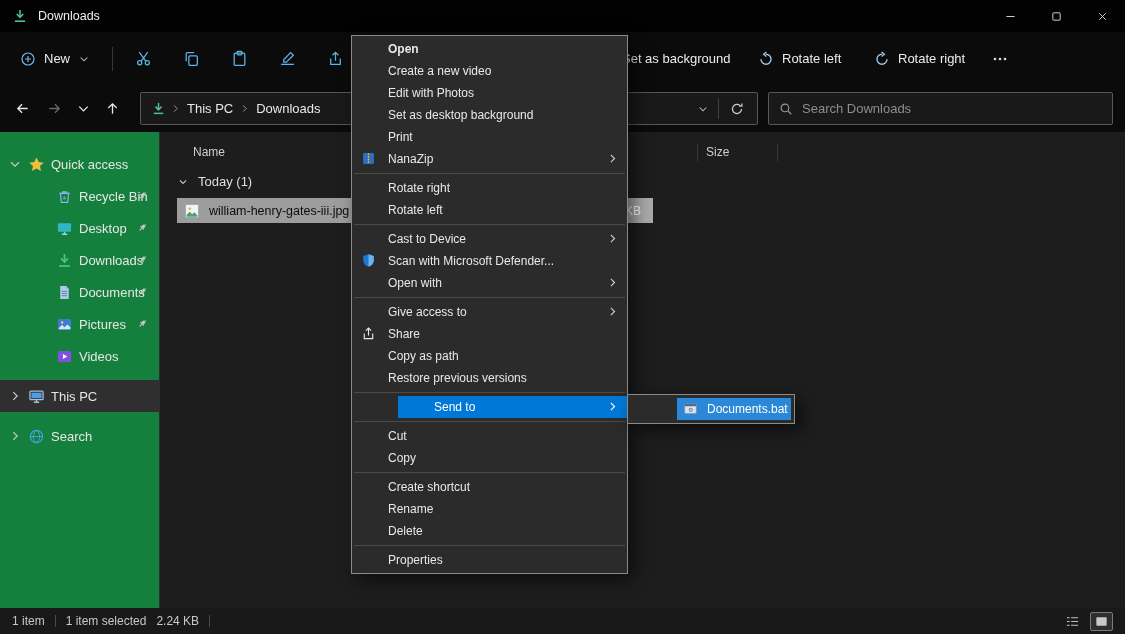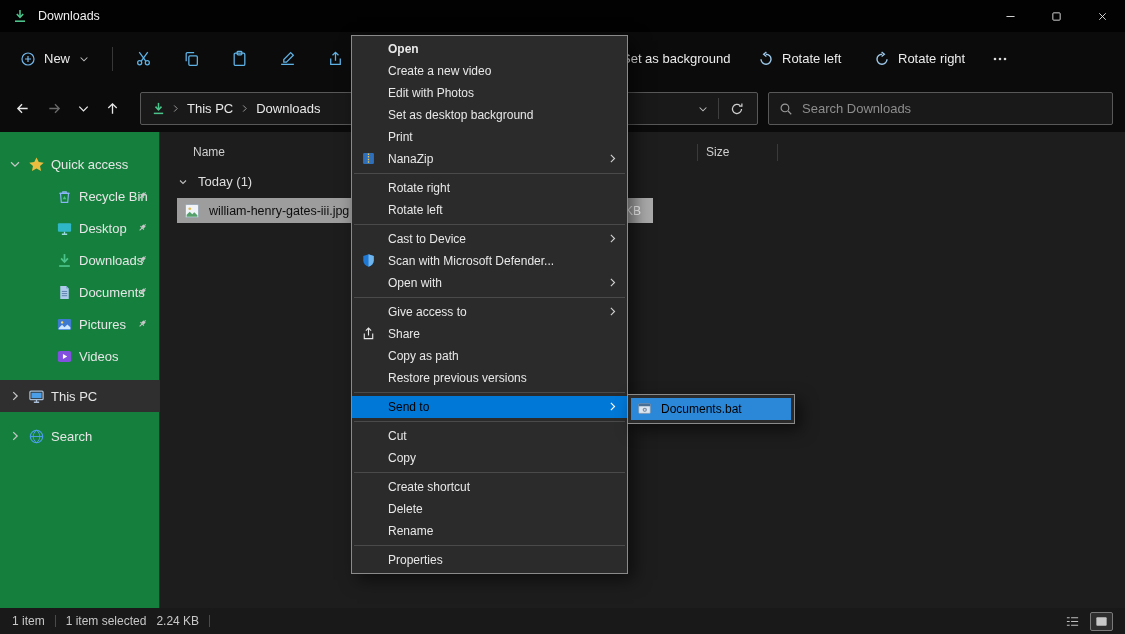--- a/index.html
+++ b/index.html
@@ -101,21 +101,21 @@
   .sb-icon { width:23px; height:19px; display:flex; align-items:center; justify-content:center; color:#c0c0c0; border-radius:2px; }
   .sb-icon .icon { width:15px; height:15px; }
   .sb-icon.active { border:1px solid #7a7a7a; background:#2e2e2e; }
 
   
   .context-menu { position:absolute; left:351px; top:35px; width:277px; background:#2b2b2b;
                   border:1px solid #8a8a8a; box-shadow:6px 6px 16px rgba(0,0,0,.55);
                   padding:2px 0; z-index:50; font-size:12px; color:#e8e8e8; }
   .menu-item { position:relative; height:22px; display:flex; align-items:center; padding:0 24px 0 36px; white-space:nowrap; }
   .menu-item.bold { font-weight:bold; }
-  .menu-item.highlighted { background:var(--accent,#0078d7); color:#000000; }
+  .menu-item.highlighted { background:var(--accent,#0078d7); color:#ffffff;margin-left:46px; }
   .mi-icon { position:absolute; left:9px; top:3px; width:15px; height:15px; }
   .mi-arrow { position:absolute; right:8px; top:4px; width:13px; height:13px; color:#cfcfcf; }
   .highlighted .mi-arrow { color:#fff; }
   .menu-sep { height:1px; background:#4a4a4a; margin:3px 2px; }
 
   
   .submenu { position:absolute; left:627px; top:394px; width:168px; background:#2b2b2b;
              border:1px solid #8a8a8a; box-shadow:6px 6px 16px rgba(0,0,0,.55);
              padding:3px; z-index:60; font-size:12px; color:#e8e8e8; }
   .submenu .menu-item { padding:0 8px 0 30px; }
@@ -660,24 +660,24 @@
       <span class="mi-label">Cut</span>
     </div>
     <div class="menu-item">
       <span class="mi-label">Copy</span>
     </div>
     <div class="menu-sep"></div>
     <div class="menu-item">
       <span class="mi-label">Create shortcut</span>
     </div>
     <div class="menu-item">
+      <span class="mi-label">Rename</span>
+    </div>
+    <div class="menu-item">
       <span class="mi-label">Delete</span>
-    </div>
-    <div class="menu-item">
-      <span class="mi-label">Rename</span>
     </div>
     <div class="menu-sep"></div>
     <div class="menu-item">
       <span class="mi-label">Properties</span>
     </div>
   </div>
 <div class="submenu">
     <div class="menu-item highlighted">
       <span class="icon mi-icon">
         <svg viewBox="0 0 16 16">

